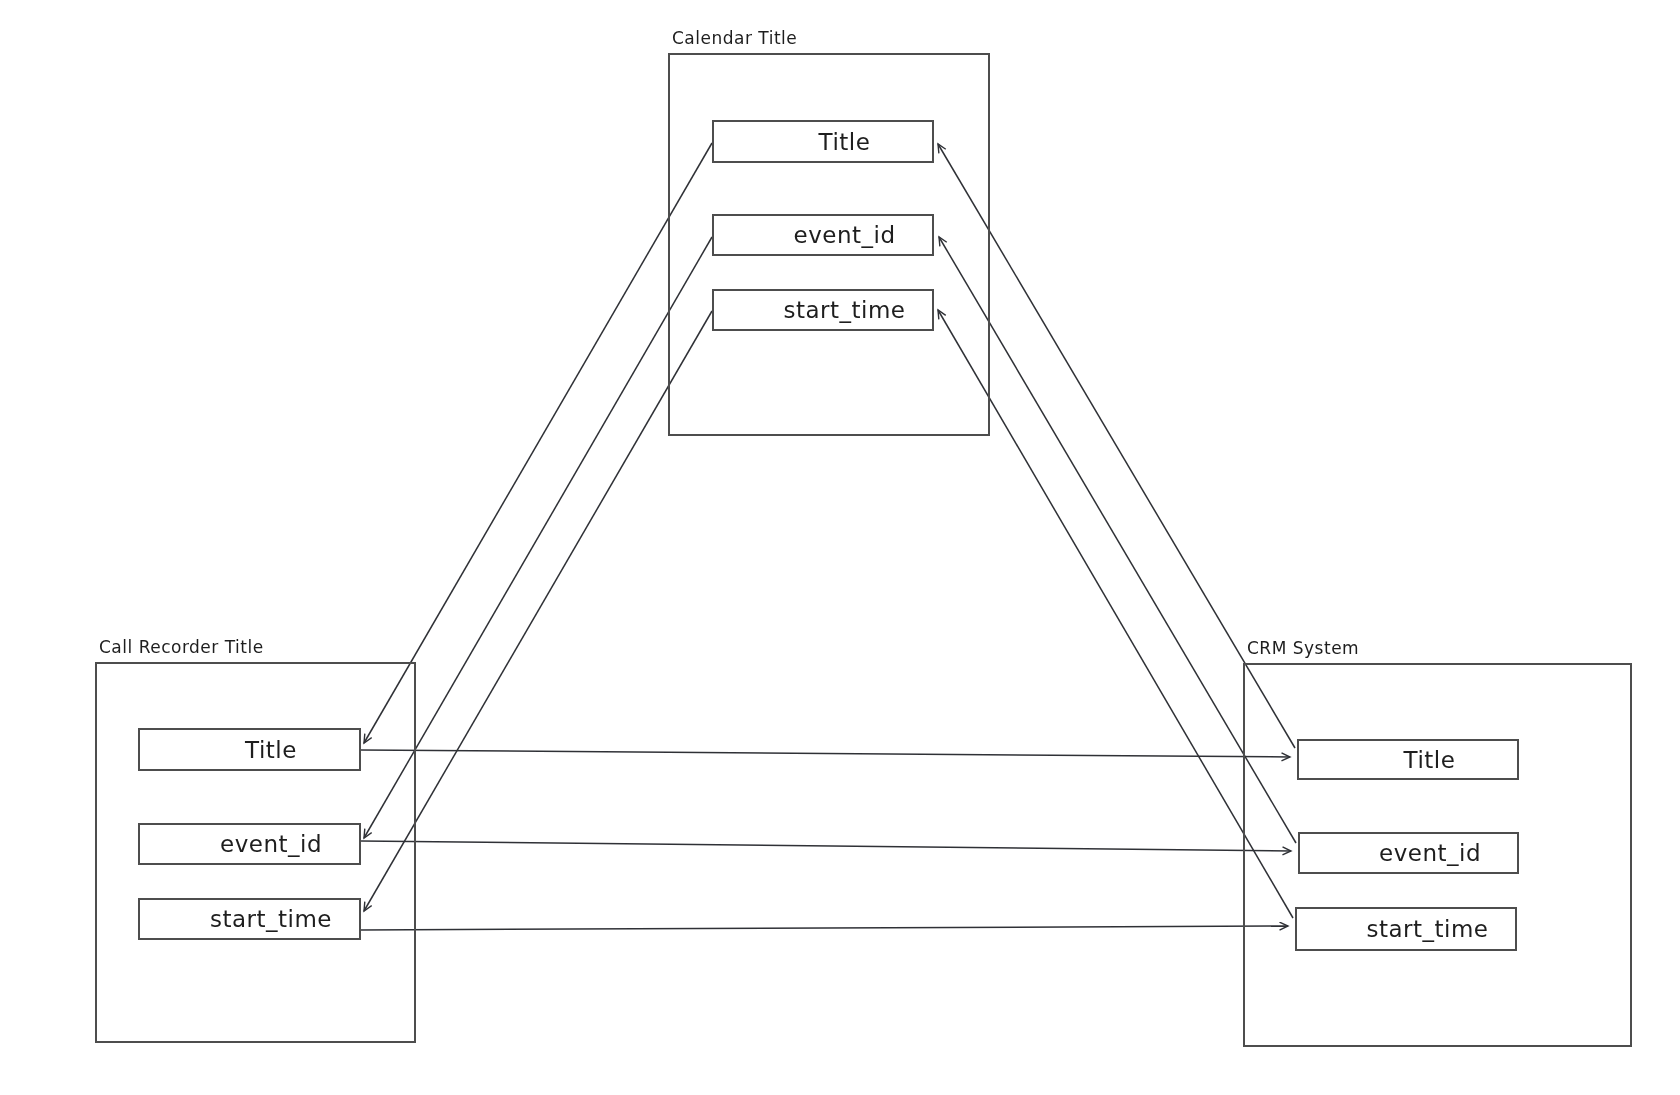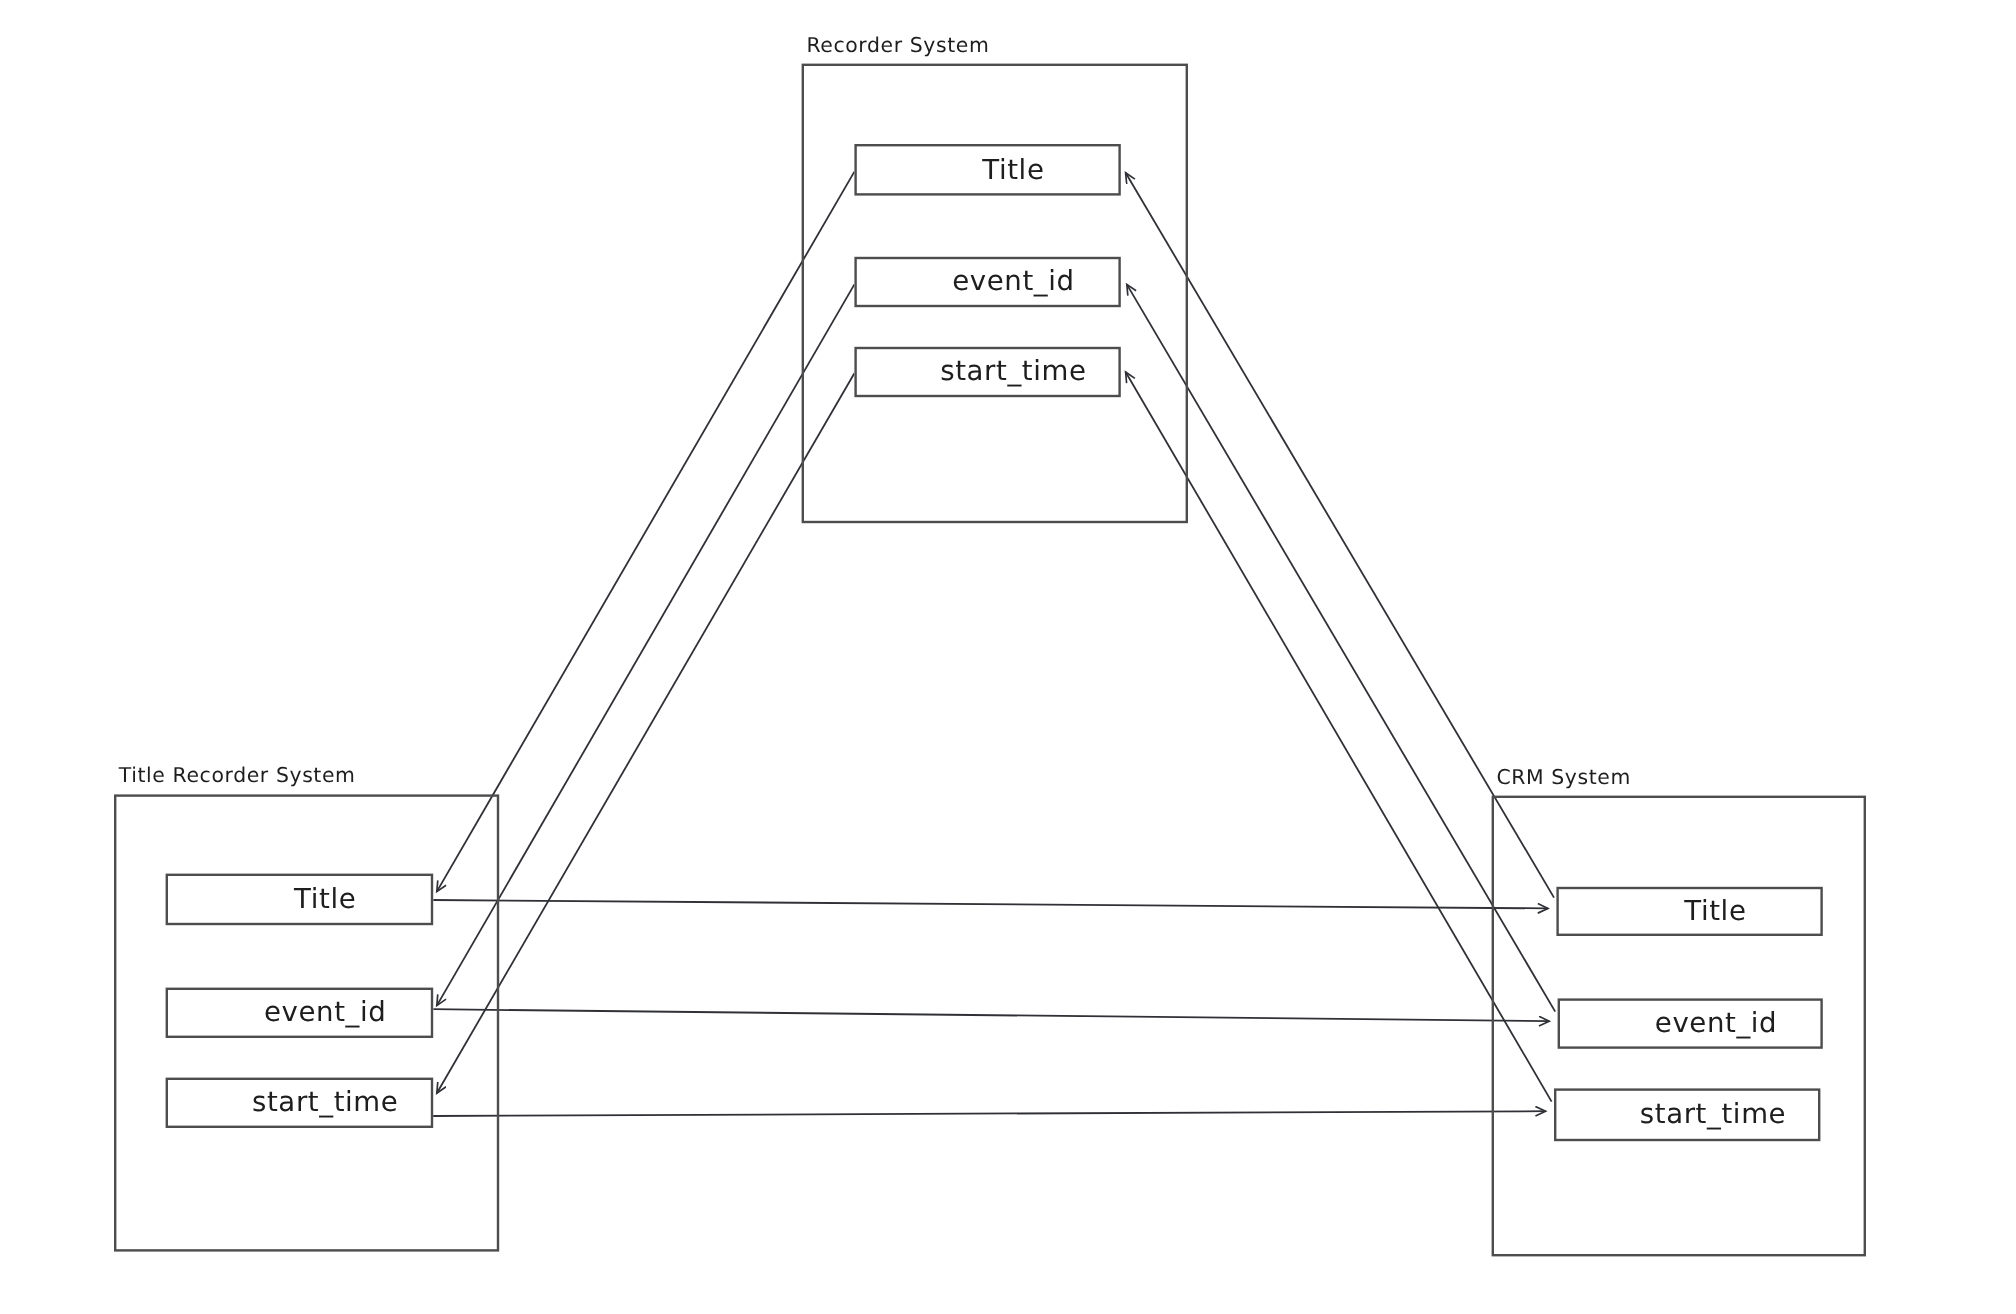--- a/index.html
+++ b/index.html
@@ -71,33 +71,33 @@
         <line x1="361" y1="750" x2="1290" y2="757" stroke="#2f3136" stroke-width="1.5" marker-end="url(#arrowhead)"></line>
         <line x1="361" y1="841" x2="1291" y2="851" stroke="#2f3136" stroke-width="1.5" marker-end="url(#arrowhead)"></line>
         <line x1="360" y1="930" x2="1288" y2="926" stroke="#2f3136" stroke-width="1.5" marker-end="url(#arrowhead)"></line>
         <line x1="1295" y1="748" x2="938" y2="144" stroke="#2f3136" stroke-width="1.5" marker-end="url(#arrowhead)"></line>
         <line x1="1296" y1="843" x2="939" y2="237" stroke="#2f3136" stroke-width="1.5" marker-end="url(#arrowhead)"></line>
         <line x1="1293" y1="918" x2="938" y2="310" stroke="#2f3136" stroke-width="1.5" marker-end="url(#arrowhead)"></line>
       </g>
   </svg>
 
   <div class="system" style="left:668px; top:53px; width:322px; height:383px;">
-    <div class="system-label">Recorder System</div>
+    <div class="system-label">Calendar Title</div>
     <div class="field" style="left:42px; top:65px; width:222px; height:43px;">Title</div>
     <div class="field" style="left:42px; top:159px; width:222px; height:42px;">event_id</div>
     <div class="field" style="left:42px; top:234px; width:222px; height:42px;">start_time</div>
   </div>
 
   <div class="system" style="left:95px; top:662px; width:321px; height:381px;">
-    <div class="system-label">Title Recorder System</div>
+    <div class="system-label">Call Recorder Title</div>
     <div class="field" style="left:41px; top:64px; width:223px; height:43px;">Title</div>
     <div class="field" style="left:41px; top:159px; width:223px; height:42px;">event_id</div>
     <div class="field" style="left:41px; top:234px; width:223px; height:42px;">start_time</div>
   </div>
 
-  <div class="system" style="left:1243px; top:663px; width:312px; height:384px;">
+  <div class="system" style="left:1243px; top:663px; width:389px; height:384px;">
     <div class="system-label">CRM System</div>
     <div class="field" style="left:52px; top:74px; width:222px; height:41px;">Title</div>
     <div class="field" style="left:53px; top:167px; width:221px; height:42px;">event_id</div>
     <div class="field" style="left:50px; top:242px; width:222px; height:44px;">start_time</div>
   </div>
 
 </div>
 
 </body></html>

